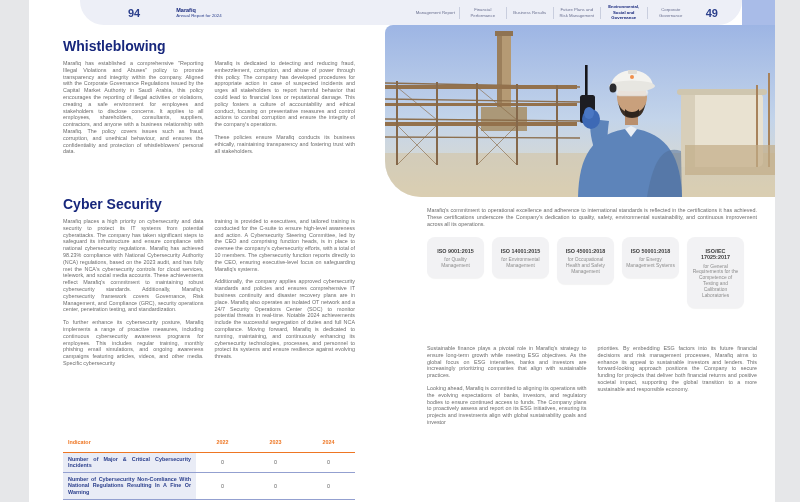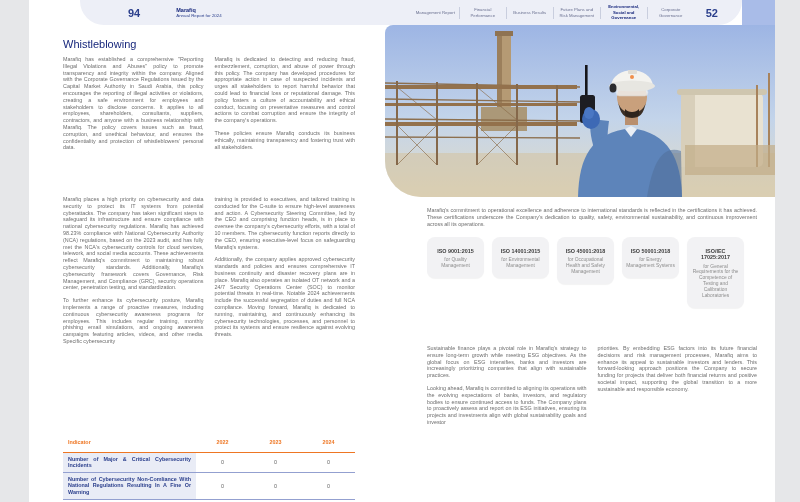--- a/index.html
+++ b/index.html
@@ -23,21 +23,21 @@
     justify-content:center; height:12px; cursor:pointer; }
   .tab:first-child { border-left:none; }
   .tab.active { color:#17277c; font-weight:bold; }
 
   
   .photo { position:absolute; left:356px; top:25px; width:390px; height:172px;
     border-radius:8px 0 0 36px; overflow:hidden; z-index:2; }
   .photo svg { display:block; width:100%; height:100%; }
 
   
-  h2.sec { font-size:11px; font-weight:normal; color:#17277c; margin:0 0 6px 0; }
+  h2.sec { font-size:14px; font-weight:bold; color:#17277c; margin:0 0 6px 0; }
   .cols { display:flex; gap:11px; }
   .col { flex:1; font-size:5.4px; line-height:6.8px; color:#6e6e6e; text-align:justify; }
   .col p { margin-bottom:6px; }
 
   
   .wb-block { position:absolute; left:34px; top:38px; width:292px; height:155px; overflow:hidden; }
   .cs-block { position:absolute; left:34px; top:196px; width:292px; height:232px; overflow:hidden; }
 
   .ind-table { position:absolute; left:34px; top:433px; width:292px; font-size:5.4px; }
   .t-row { display:flex; align-items:stretch; }
@@ -73,21 +73,21 @@
       <div class="brand-sub">Annual Report for 2024</div>
     </div>
     <div class="tabs">
       <div class="tab">Management Report</div>
       <div class="tab">Financial Performance</div>
       <div class="tab">Business Results</div>
       <div class="tab">Future Plans and Risk Management</div>
       <div class="tab active">Environmental, Social and Governance</div>
       <div class="tab">Corporate Governance</div>
     </div>
-    <div class="pageno pageno-right">52</div>
+    <div class="pageno pageno-right">49</div>
   </div>
 
   <div class="photo">
     <svg viewBox="0 0 390 172" preserveAspectRatio="none">
       <defs>
         <linearGradient id="sky" x1="0" y1="0" x2="0" y2="1">
           <stop offset="0" stop-color="#9db5e4"></stop>
           <stop offset="0.55" stop-color="#c3d4ea"></stop>
           <stop offset="1" stop-color="#e3dcc6"></stop>
         </linearGradient>
@@ -172,20 +172,21 @@
         <p>Marafiq has established a comprehensive "Reporting Illegal Violations and Abuses" policy to promote transparency and integrity within the company. Aligned with the Corporate Governance Regulations issued by the Capital Market Authority in Saudi Arabia, this policy encourages the reporting of illegal activities or violations, creating a safe environment for employees and stakeholders to disclose concerns. It applies to all employees, shareholders, consultants, suppliers, contractors, and anyone with a business relationship with Marafiq. The policy covers issues such as fraud, corruption, and unethical behaviour, and ensures the confidentiality and protection of whistleblowers' personal data.</p>
       </div>
       <div class="col">
         <p>Marafiq is dedicated to detecting and reducing fraud, embezzlement, corruption, and abuse of power through this policy. The company has developed procedures for appropriate action in case of suspected incidents and urges all stakeholders to report harmful behavior that could lead to financial loss or reputational damage. This policy fosters a culture of accountability and ethical conduct, focusing on preventative measures and control actions to combat corruption and ensure the integrity of the company's operations.</p>
         <p>These policies ensure Marafiq conducts its business ethically, maintaining transparency and fostering trust with all stakeholders.</p>
       </div>
     </div>
   </div>
 
   <div class="cs-block">
+    <h2 class="sec">Cyber Security</h2>
     <div class="cols">
       <div class="col">
         <p>Marafiq places a high priority on cybersecurity and data security to protect its IT systems from potential cyberattacks. The company has taken significant steps to safeguard its infrastructure and ensure compliance with national cybersecurity regulations. Marafiq has achieved 98.23% compliance with National Cybersecurity Authority (NCA) regulations, based on the 2023 audit, and has fully met the NCA's cybersecurity controls for cloud services, telework, and social media accounts. These achievements reflect Marafiq's commitment to maintaining robust cybersecurity standards. Additionally, Marafiq's cybersecurity framework covers Governance, Risk Management, and Compliance (GRC), security operations center, penetration testing, and standardization.</p>
         <p>To further enhance its cybersecurity posture, Marafiq implements a range of proactive measures, including continuous cybersecurity awareness programs for employees. This includes regular training, monthly phishing email simulations, and ongoing awareness campaigns featuring articles, videos, and other media. Specific cybersecurity</p>
       </div>
       <div class="col">
         <p>training is provided to executives, and tailored training is conducted for the C-suite to ensure high-level awareness and action. A Cybersecurity Steering Committee, led by the CEO and comprising function heads, is in place to oversee the company's cybersecurity efforts, with a total of 10 members. The cybersecurity function reports directly to the CEO, ensuring executive-level focus on safeguarding Marafiq's systems.</p>
         <p>Additionally, the company applies approved cybersecurity standards and policies and ensures comprehensive IT business continuity and disaster recovery plans are in place. Marafiq also operates an isolated OT network and a 24/7 Security Operations Center (SOC) to monitor potential threats in real-time. Notable 2024 achievements include the successful segregation of duties and full NCA compliance. Moving forward, Marafiq is dedicated to running, maintaining, and continuously enhancing its cybersecurity technologies, processes, and personnel to protect its systems and ensure resilience against evolving threats.</p>
       </div>
     </div>

